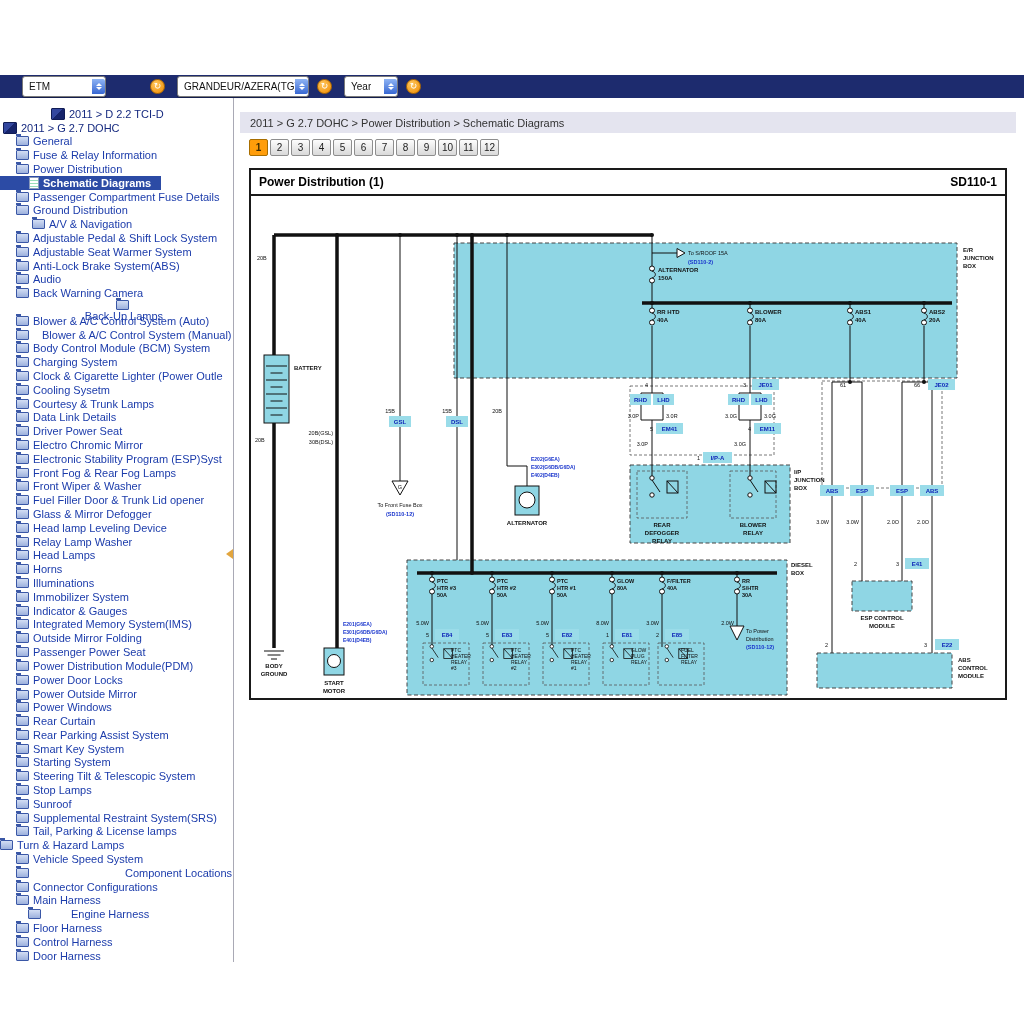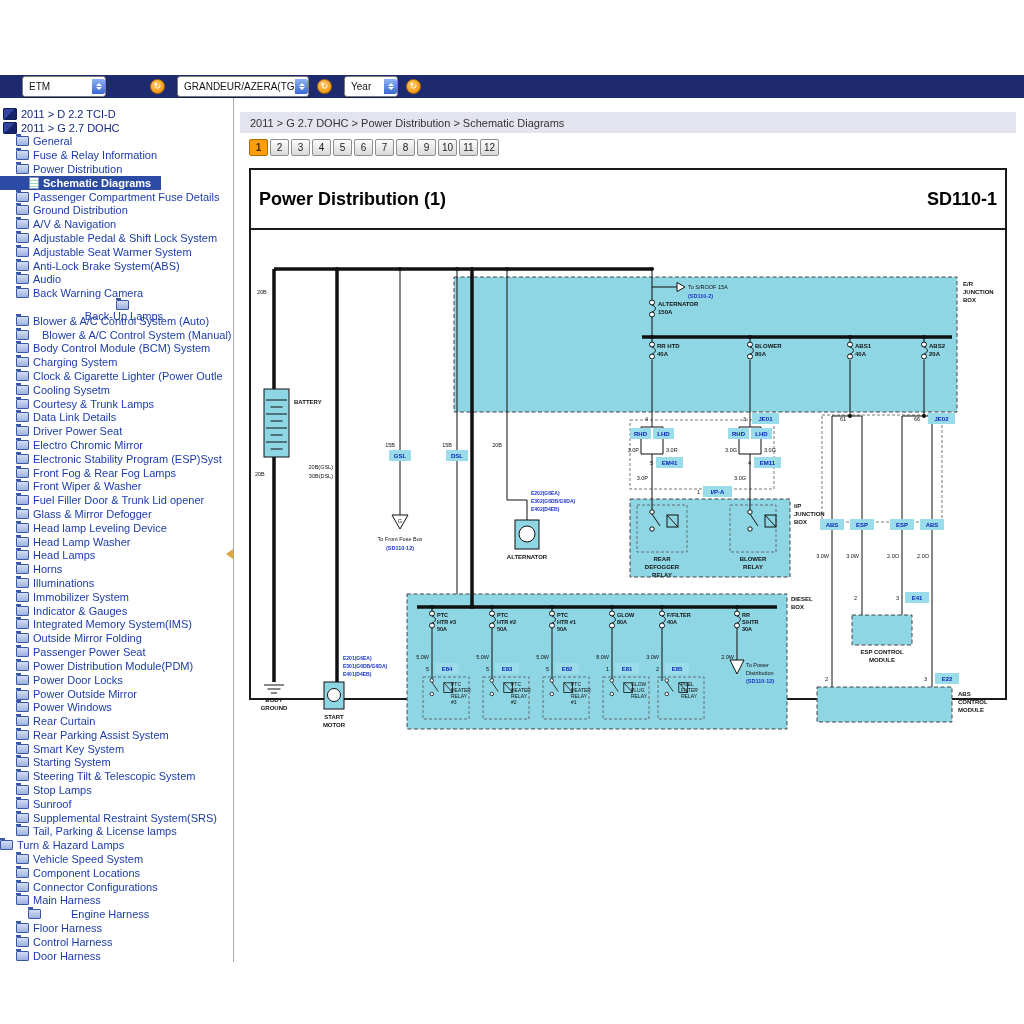--- a/index.html
+++ b/index.html
@@ -46,21 +46,21 @@
               font-size:11px;color:#333;display:flex;align-items:center;padding-left:10px;
               box-sizing:border-box;}
   .pages{position:absolute;left:249px;top:139px;display:flex;gap:2px;}
   .page-btn{width:19px;height:17px;border:1px solid #8e8e8e;border-radius:2px;font-size:10px;
             background:linear-gradient(#fdfdfd,#d9d9d9);color:#222;padding:0;cursor:pointer;
             font-family:inherit;}
   .page-btn.active{background:#ff9d0a;border-color:#a86e00;color:#402c00;font-weight:bold;}
   .diagram-panel{position:absolute;left:249px;top:168px;width:758px;height:532px;
                  border:2px solid #1a1a1a;box-sizing:border-box;background:#fff;}
   .diagram-header{height:24px;border-bottom:2px solid #1a1a1a;display:flex;align-items:center;
-                  justify-content:space-between;padding:17px 8px;font-size:18px;font-weight:bold;color:#000;}
+                  justify-content:space-between;padding:0 8px;font-size:12px;font-weight:bold;color:#000;}
   
   svg text{font-family:"Liberation Sans",sans-serif;font-size:6px;fill:#111;font-weight:bold;}
   text.t55{font-size:5.5px;font-weight:normal;}
   text.t5{font-size:5px;font-weight:normal;}
   text.mid{text-anchor:middle;} text.end{text-anchor:end;}
   text.blue{fill:#1733cc;font-weight:bold;}
   text.tg{fill:#0d24b8;font-weight:bold;font-size:6px;text-anchor:middle;}
   .bus{stroke:#111;stroke-width:3.5;fill:none;}
   .w{stroke:#111;stroke-width:1;fill:none;}
   .dash{fill:none;stroke:#555;stroke-width:0.8;stroke-dasharray:3 2;}
@@ -98,21 +98,21 @@
       <span class="sel-text">Year</span>
       <span class="stepper">
           <i class="up"></i>
           <i class="down"></i>
         </span>
     </div>
     <button class="go-btn mL8">↻</button>
   </div>
 
   <div class="sidebar">
-      <div class="tree-row root" style="padding-left: 3px;">
+      <div class="tree-row root" style="padding-left: 3px; margin-left: 48px;">
         <span class="ticon icon-book"></span>
         <span class="tree-label">2011 &gt; D 2.2 TCI-D</span>
       </div>
       <div class="tree-row root" style="padding-left: 3px;">
         <span class="ticon icon-book"></span>
         <span class="tree-label">2011 &gt; G 2.7 DOHC</span>
       </div>
       <div class="tree-row" style="padding-left: 16px;">
         <span class="ticon icon-folder"></span>
         <span class="tree-label">General</span>
@@ -130,21 +130,21 @@
         <span class="tree-label">Schematic Diagrams</span>
       </div>
       <div class="tree-row" style="padding-left: 16px;">
         <span class="ticon icon-folder"></span>
         <span class="tree-label">Passenger Compartment Fuse Details</span>
       </div>
       <div class="tree-row" style="padding-left: 16px;">
         <span class="ticon icon-folder"></span>
         <span class="tree-label">Ground Distribution</span>
       </div>
-      <div class="tree-row" style="padding-left: 16px; text-align: center;">
+      <div class="tree-row" style="padding-left: 32px; text-align: center;">
         <span class="ticon icon-folder"></span>
         <span class="tree-label">A/V &amp; Navigation</span>
       </div>
       <div class="tree-row" style="padding-left: 16px;">
         <span class="ticon icon-folder"></span>
         <span class="tree-label">Adjustable Pedal &amp; Shift Lock System</span>
       </div>
       <div class="tree-row" style="padding-left: 16px;">
         <span class="ticon icon-folder"></span>
         <span class="tree-label">Adjustable Seat Warmer System</span>
@@ -224,21 +224,21 @@
       <div class="tree-row" style="padding-left: 16px;">
         <span class="ticon icon-folder"></span>
         <span class="tree-label">Glass &amp; Mirror Defogger</span>
       </div>
       <div class="tree-row" style="padding-left: 16px;">
         <span class="ticon icon-folder"></span>
         <span class="tree-label">Head lamp Leveling Device</span>
       </div>
       <div class="tree-row" style="padding-left: 16px;">
         <span class="ticon icon-folder"></span>
-        <span class="tree-label">Head Lamp Washer</span>
+        <span class="tree-label">Relay Lamp Washer</span>
       </div>
       <div class="tree-row" style="padding-left: 16px;">
         <span class="ticon icon-folder"></span>
         <span class="tree-label">Head Lamps</span>
       </div>
       <div class="tree-row" style="padding-left: 16px;">
         <span class="ticon icon-folder"></span>
         <span class="tree-label">Horns</span>
       </div>
       <div class="tree-row" style="padding-left: 16px;">
@@ -318,21 +318,21 @@
         <span class="tree-label">Tail, Parking &amp; License lamps</span>
       </div>
       <div class="tree-row" style="padding-left: 0;">
         <span class="ticon icon-folder"></span>
         <span class="tree-label">Turn &amp; Hazard Lamps</span>
       </div>
       <div class="tree-row" style="padding-left: 16px;">
         <span class="ticon icon-folder"></span>
         <span class="tree-label">Vehicle Speed System</span>
       </div>
-      <div class="tree-row" style="padding-left: 16px;">
+      <div class="tree-row" style="padding-left: 16px; justify-content: space-between;">
         <span class="ticon icon-folder"></span>
         <span class="tree-label">Component Locations</span>
       </div>
       <div class="tree-row" style="padding-left: 16px;">
         <span class="ticon icon-folder"></span>
         <span class="tree-label">Connector Configurations</span>
       </div>
       <div class="tree-row" style="padding-left: 16px;">
         <span class="ticon icon-folder"></span>
         <span class="tree-label">Main Harness</span>

